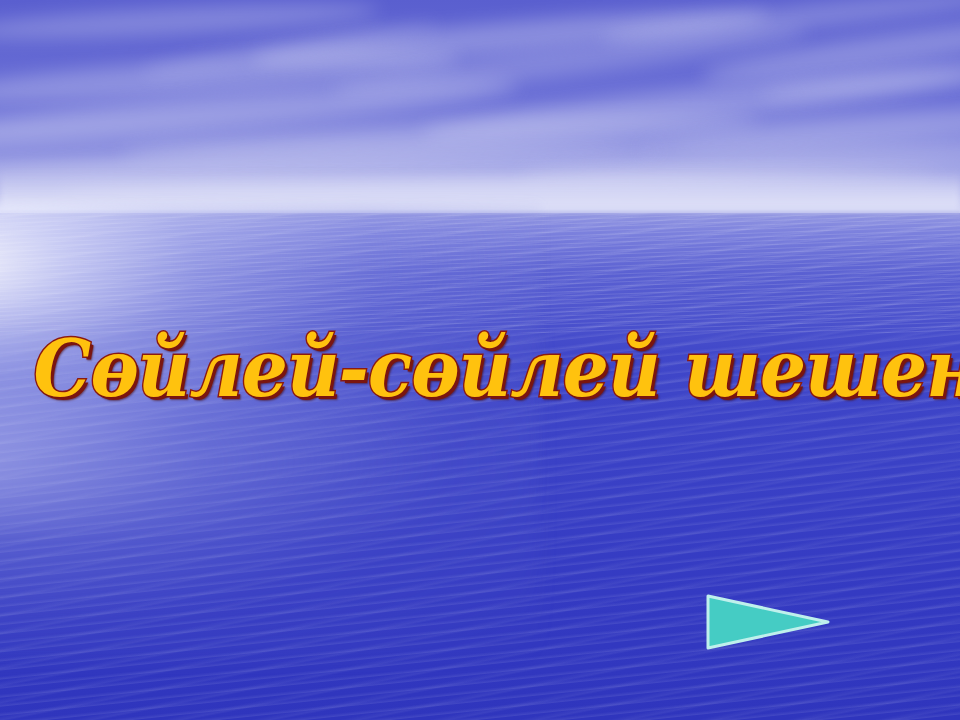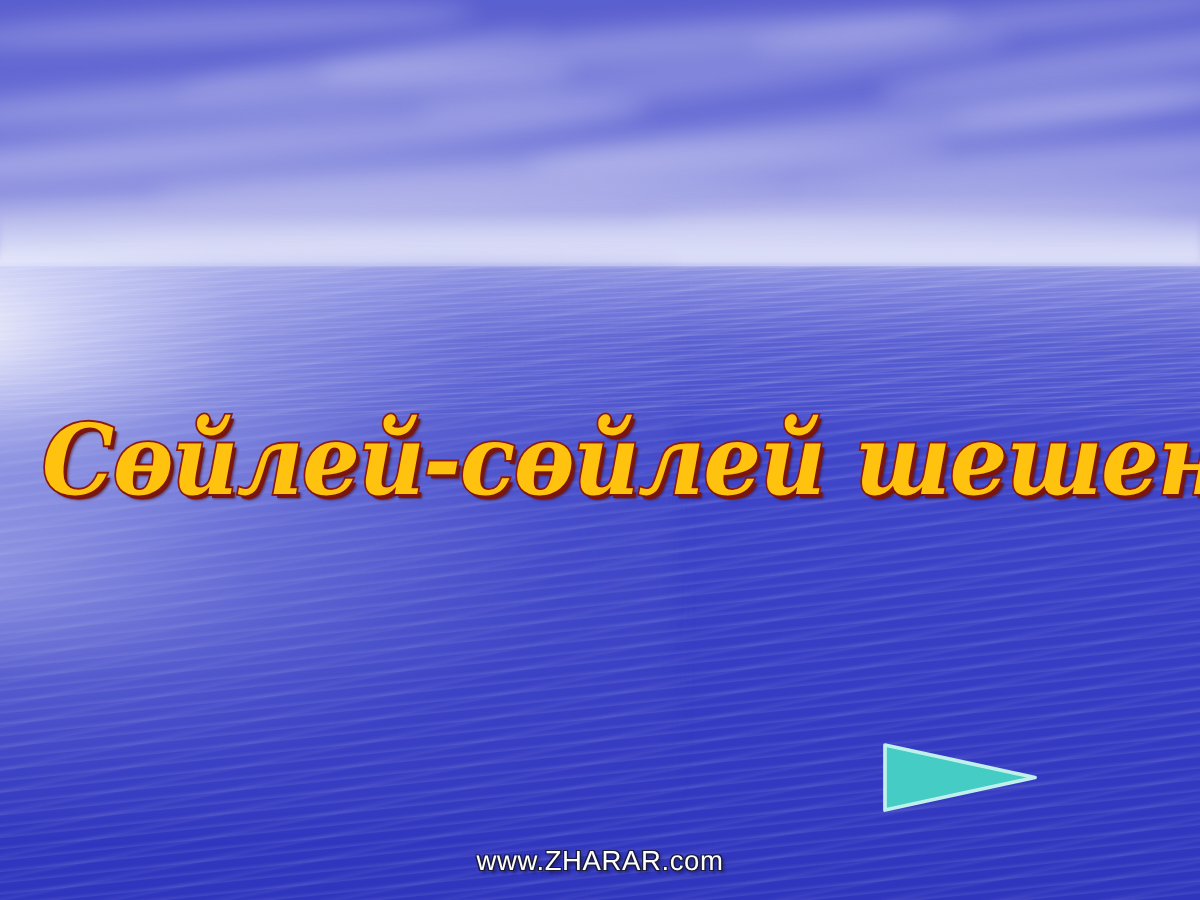--- a/index.html
+++ b/index.html
@@ -236,15 +236,14 @@
   <div class="glitter2"></div>
 
   <div class="title">Сөйлей-сөйлей шешен боларсың</div>
 
   <div class="next-arrow">
     <svg width="126" height="58" viewBox="0 0 126 58">
       <polygon points="3,3 123,29 3,55" fill="#45CCC4" stroke="#BFF0EC" stroke-width="3" stroke-linejoin="round"></polygon>
     </svg>
   </div>
 
-  <div class="footer">www.ZHARAR.com</div>
 
 </div>
 
 </body></html>

